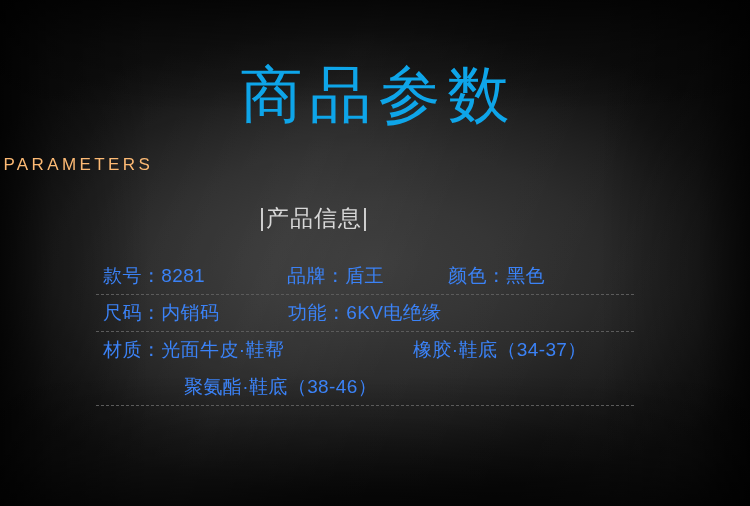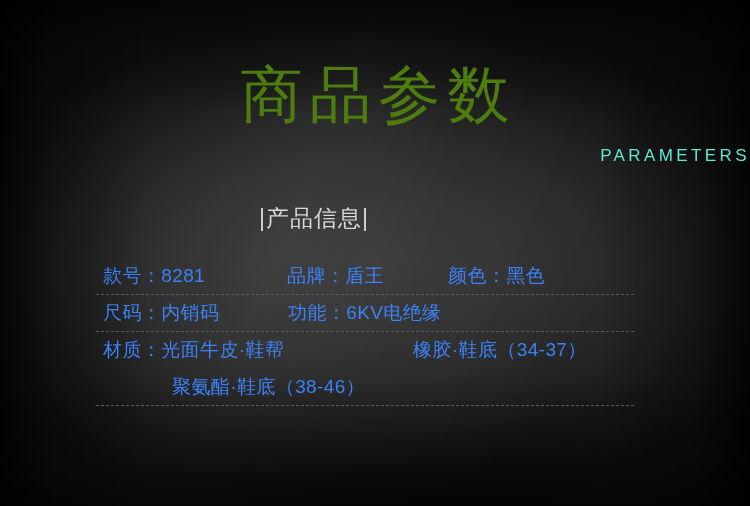--- a/index.html
+++ b/index.html
@@ -79,35 +79,35 @@
   .title-main {
     position: absolute;
     top: 60px;
     left: 0;
     width: 750px;
     text-align: center;
     font-size: 62px;
     line-height: 70px;
     letter-spacing: 7px;
     font-weight: 400;
-    color: #4d7c0f;
+    color: #0ea5e9;
     text-indent: 7px;
     white-space: nowrap;
   }
 
   .title-sub {
     position: absolute;
-    top: 145px;
+    top: 154px;
     left: 0;
     width: 750px;
-    text-align: right;
+    text-align: left;
     font-size: 17px;
     line-height: 22px;
     letter-spacing: 3.4px;
-    color: #5eead4;
+    color: #fdba74;
     text-indent: 3.4px;
     white-space: nowrap;
   }
 
   .section-title {
     position: absolute;
     top: 203px;
     left: 0;
     width: 628px;
     text-align: center;
@@ -144,21 +144,21 @@
     white-space: nowrap;
     letter-spacing: 0.4px;
   }
 
   .c-a { left: 7px; }
   .c-b { left: 191px; }
   .c-c { left: 352px; }
 
   .c-func { left: 192px; }
   .c-sole { left: 317px; }
-  .c-sole2 { left: 76px; text-align: right; }
+  .c-sole2 { left: 88px; text-align: right; }
 </style>
 </head>
 <body>
 
 <div id="stage">
 
   <div class="bg-base"></div>
   <div class="bg-sheen"></div>
   <div class="bg-vignette"></div>
 

